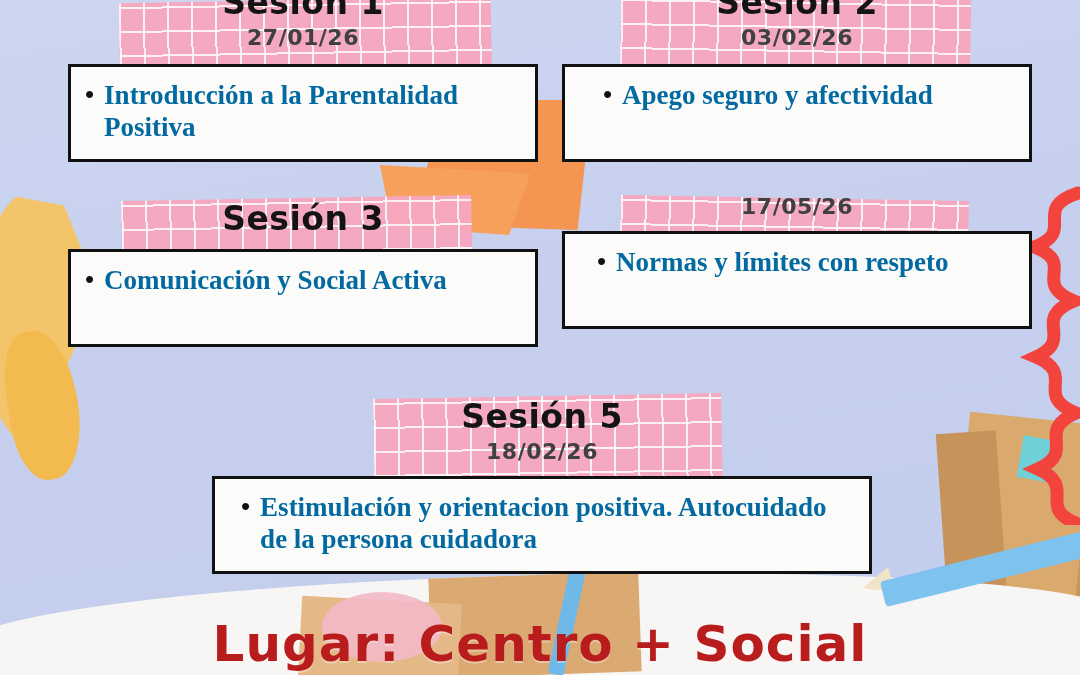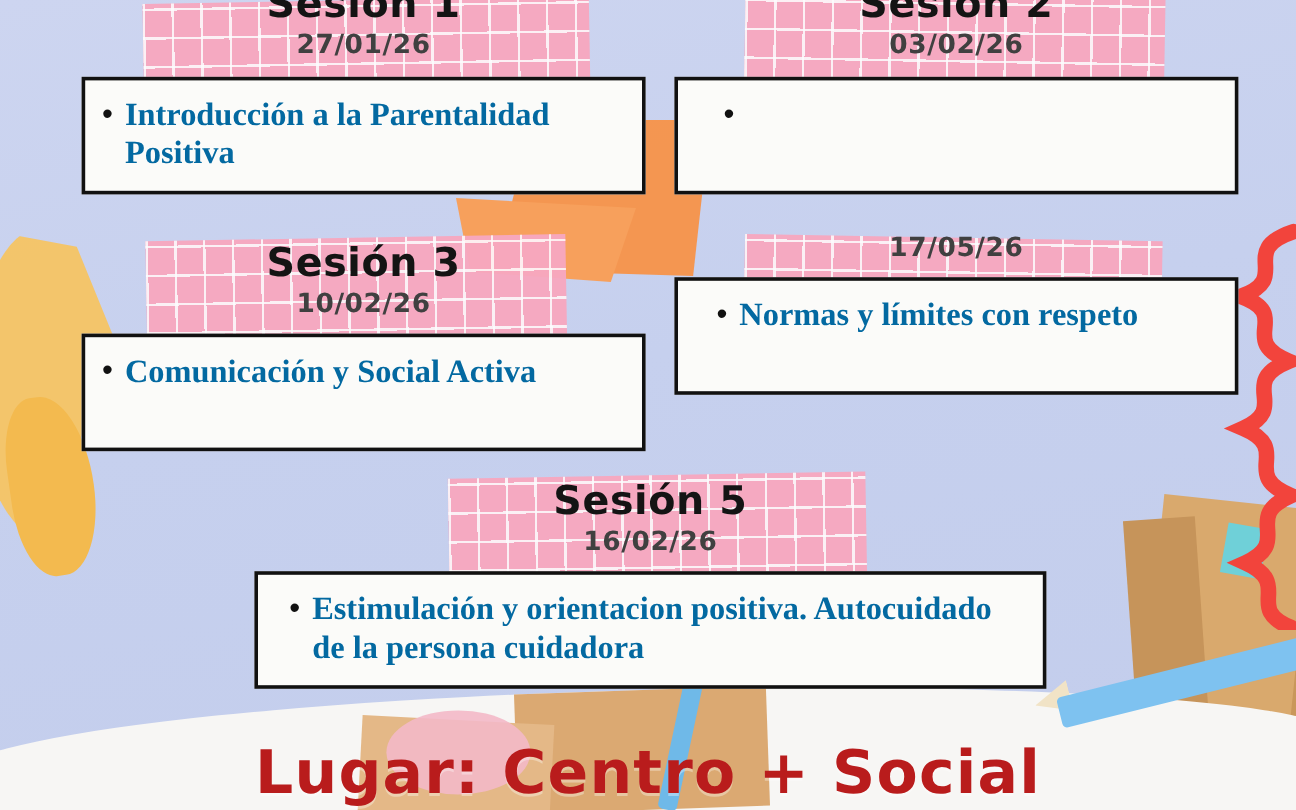--- a/index.html
+++ b/index.html
@@ -286,29 +286,29 @@
 
 <div class="session" style="left:562px; top:-34px; width:470px;">
   <div class="tape" style="left:58px; top:30px; width:350px; height:152px; transform:rotate(1deg);"></div>
   <div class="session-heading">
     <div class="session-title" style="padding-top:20px;">Sesión 2</div>
     <div class="session-date">03/02/26</div>
   </div>
   <div class="session-box" style="margin-top:14px; height:98px;">
     <div class="bullet-row" style="padding-left:24px;">
       <span class="bullet">•</span>
+      <span class="bullet-text">Apego seguro y afectividad</span>
     </div>
   </div>
 </div>
 
 <div class="session" style="left:68px; top:190px; width:470px;">
   <div class="tape" style="left:54px; top:8px; width:350px; height:102px; transform:rotate(-1deg);"></div>
   <div class="session-heading">
     <div class="session-title" style="padding-top:12px;">Sesión 3</div>
-    <div class="session-date">10/02/26</div>
   </div>
   <div class="session-box" style="margin-top:12px; height:98px;">
     <div class="bullet-row">
       <span class="bullet">•</span>
       <span class="bullet-text">Comunicación y Social Activa</span>
     </div>
   </div>
 </div>
 
 <div class="session" style="left:562px; top:190px; width:470px;">
@@ -321,21 +321,21 @@
       <span class="bullet">•</span>
       <span class="bullet-text">Normas y límites con respeto</span>
     </div>
   </div>
 </div>
 
 <div class="session" style="left:212px; top:388px; width:660px;">
   <div class="tape" style="left:162px; top:8px; width:348px; height:102px; transform:rotate(-1deg);"></div>
   <div class="session-heading">
     <div class="session-title" style="padding-top:12px;">Sesión 5</div>
-    <div class="session-date">16/02/26</div>
+    <div class="session-date">18/02/26</div>
   </div>
   <div class="session-box" style="margin-top:12px; height:98px;">
     <div class="bullet-row" style="padding-left:12px;">
       <span class="bullet">•</span>
       <span class="bullet-text">Estimulación y orientacion positiva. Autocuidado de la persona cuidadora</span>
     </div>
   </div>
 </div>
 
 <div class="footer">

